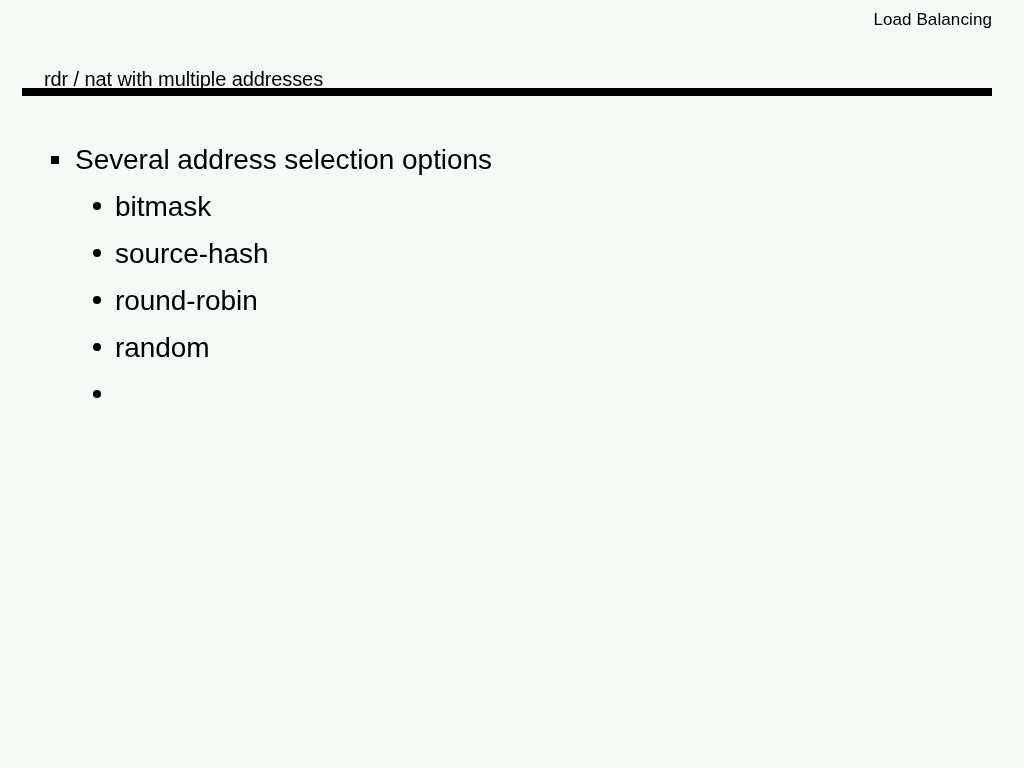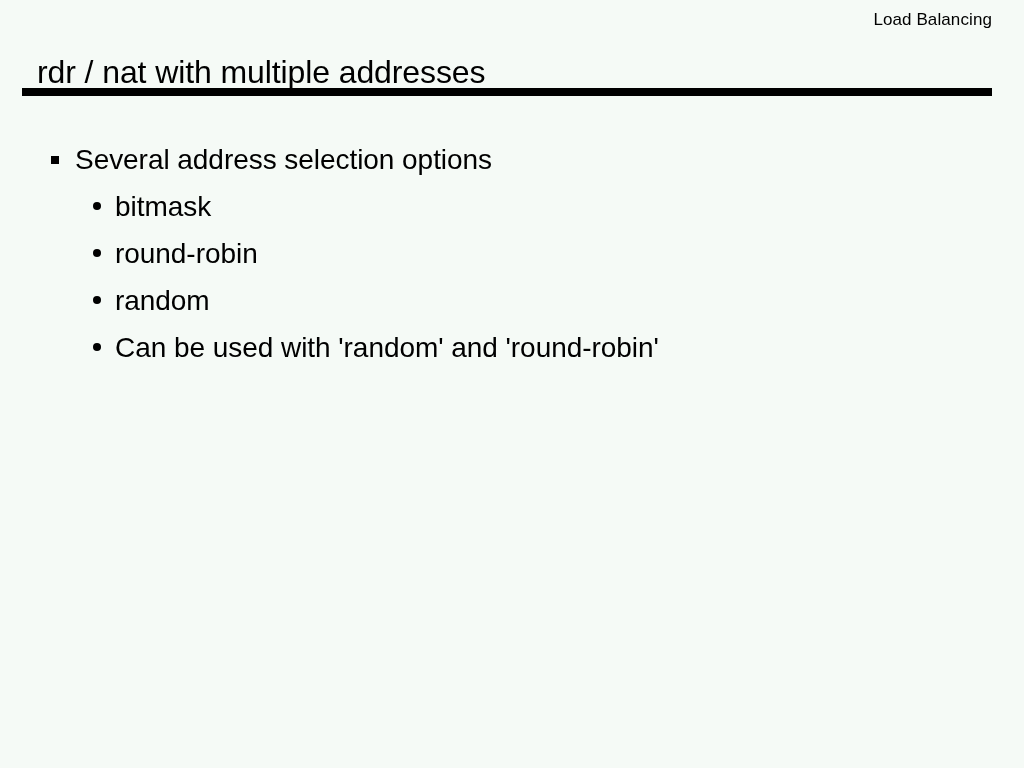--- a/index.html
+++ b/index.html
@@ -34,25 +34,25 @@
     line-height: 22px;
     color: #000000;
     letter-spacing: 0.1px;
   }
 
   
   .slide-title {
     position: absolute;
     top: 43px;
     left: 28px;
-    font-size: 32px;
+    font-size: 20px;
     line-height: 40px;
     font-weight: normal;
     color: #000000;
-    margin: 9px;
+    margin: 16px;
     white-space: nowrap;
     letter-spacing: -0.1px;
   }
 
   
   .title-rule {
     position: absolute;
     top: 88px;
     left: 22px;
     width: 970px;
@@ -129,33 +129,36 @@
     <div class="outline-item level-1">
       <span class="marker"></span>
       <span class="text">Several address selection options</span>
     </div>
 
     <div class="outline-item level-2">
       <span class="marker"></span>
       <span class="text">bitmask</span>
     </div>
 
+    <div class="outline-item level-2">
+      <span class="marker"></span>
+      <span class="text">source-hash</span>
+    </div>
 
     <div class="outline-item level-2">
       <span class="marker"></span>
       <span class="text">round-robin</span>
     </div>
 
     <div class="outline-item level-2">
       <span class="marker"></span>
       <span class="text">random</span>
     </div>
 
 
     <div class="outline-item level-2">
       <span class="marker"></span>
-      <span class="text">Can be used with 'random' and 'round-robin'</span>
     </div>
 
 
   </div>
 
 </div>
 
 </body></html>

